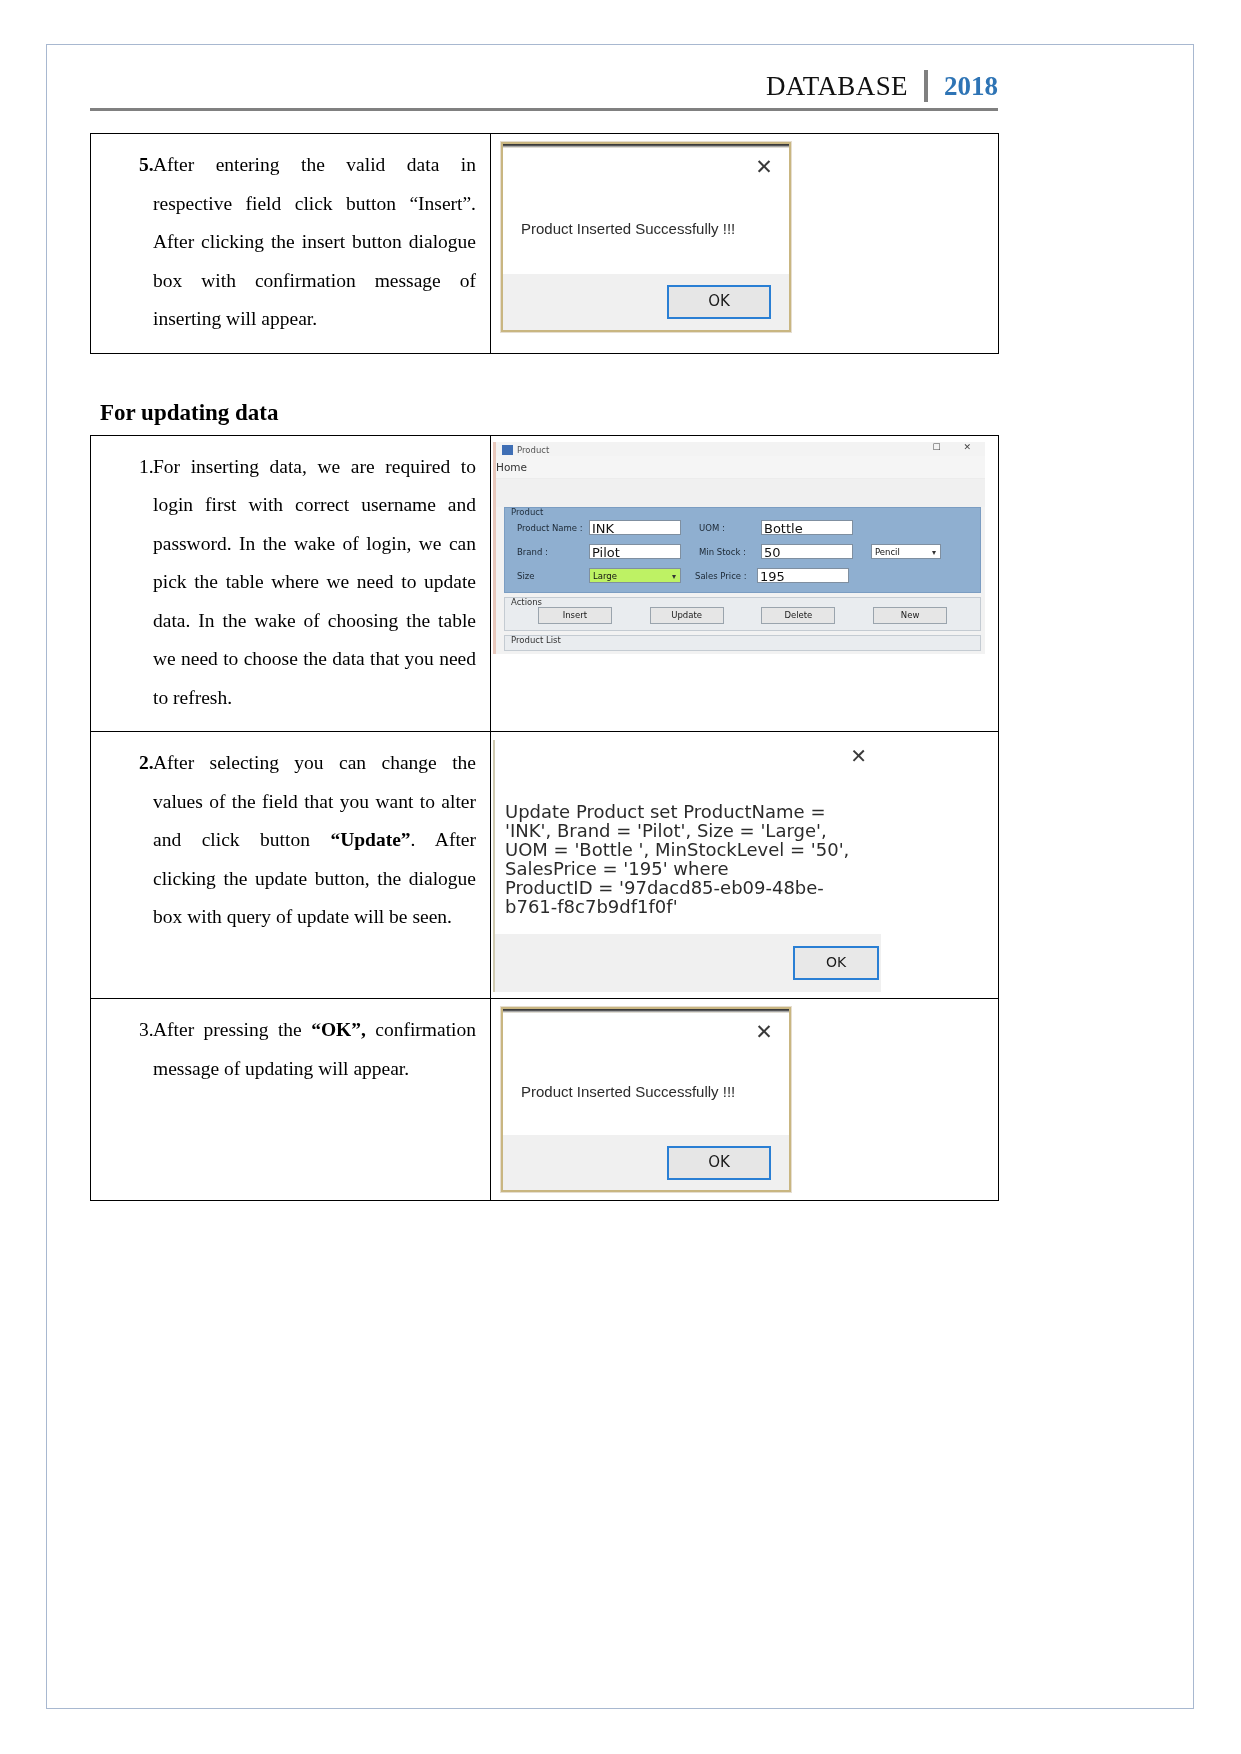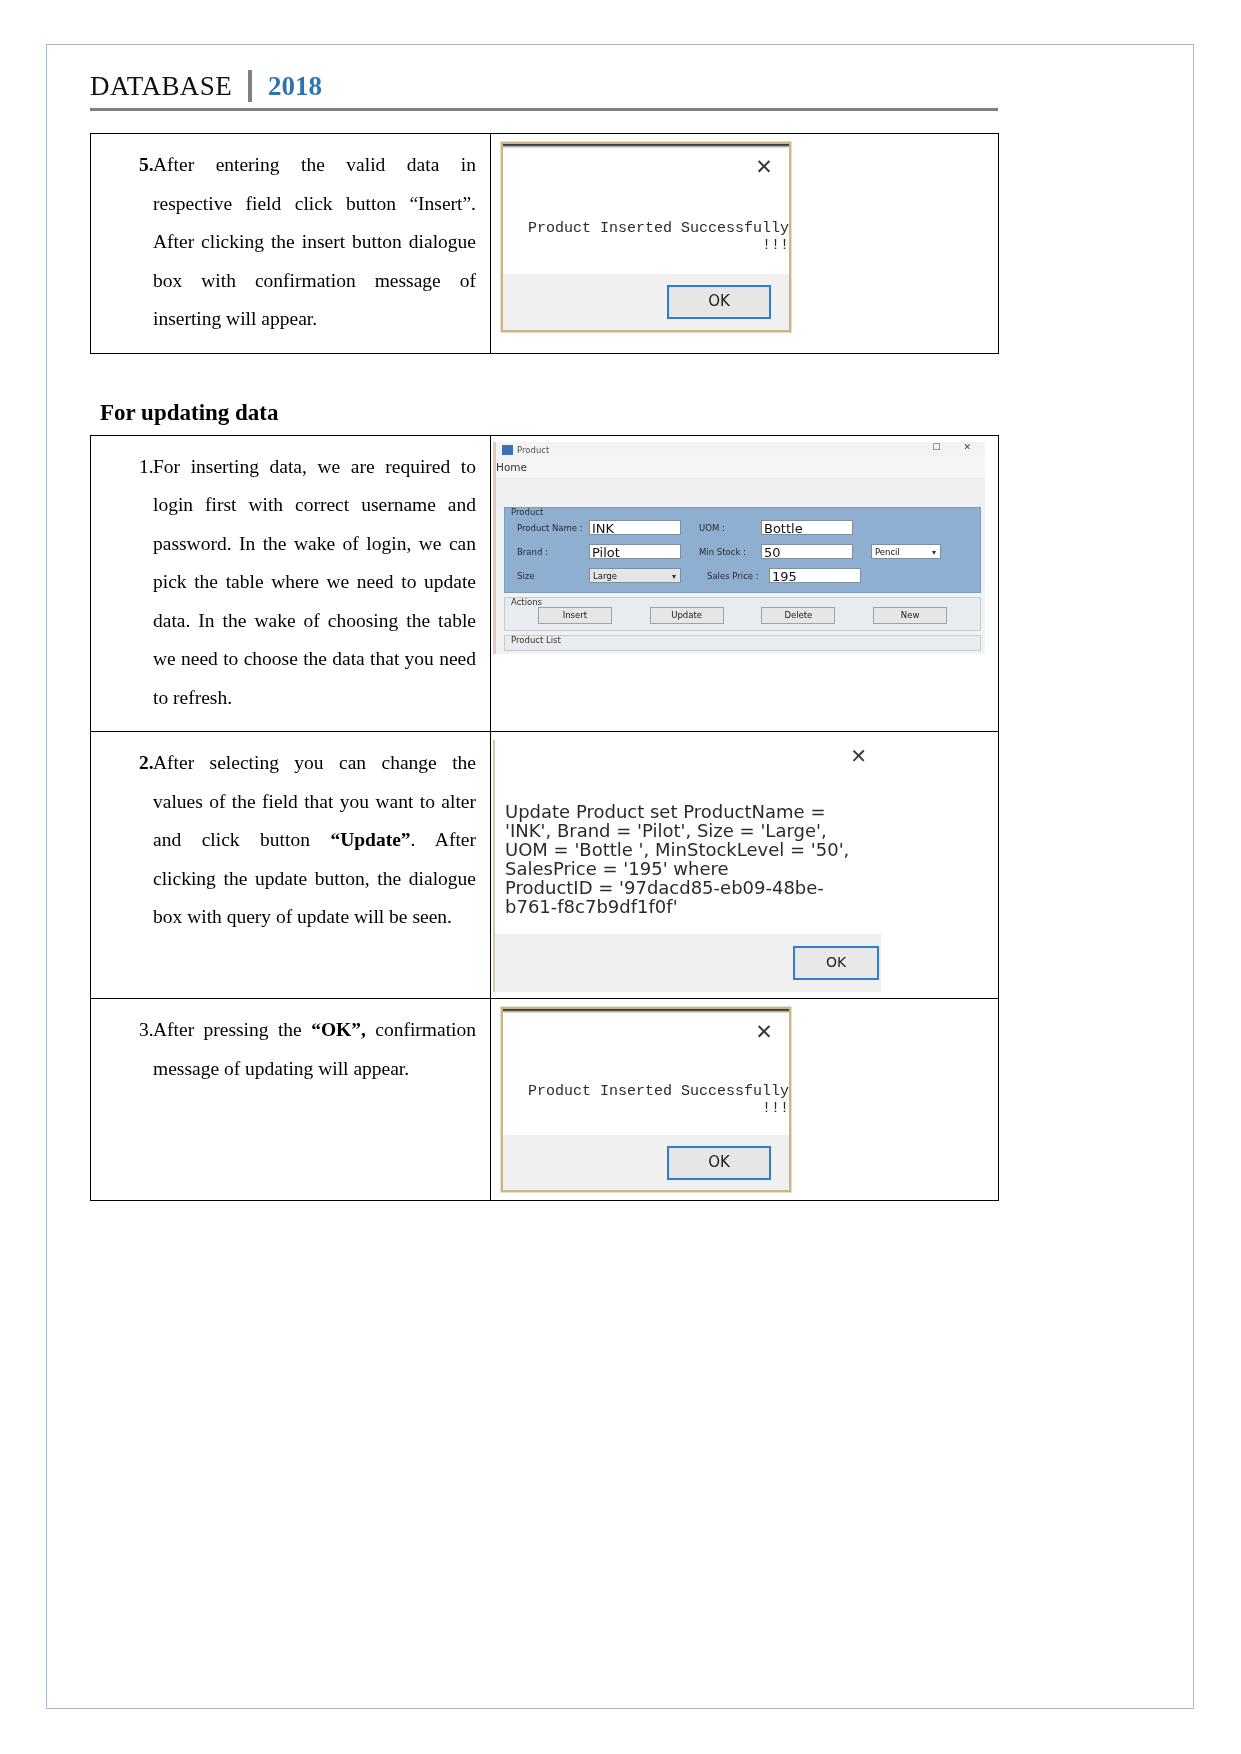--- a/index.html
+++ b/index.html
@@ -30,20 +30,21 @@
     position: absolute;
     left: 90px;
     top: 60px;
     width: 910px;
   }
 
   
   .doc-header {
     display: flex;
     align-items: flex-end;
+    justify-content: flex-end;
     padding-right: 2px;
     height: 42px;
   }
   .doc-header .hdr-title {
     font-family: "Liberation Serif", serif;
     font-size: 27px;
     color: #111111;
     letter-spacing: 0.4px;
     padding-right: 16px;
   }
@@ -149,25 +150,24 @@
     width: 22px;
     height: 22px;
     color: #3a3a3a;
     font-family: "DejaVu Sans", sans-serif;
     font-size: 21px;
     line-height: 22px;
     text-align: center;
     font-weight: 300;
   }
   .msgbox .msg-text {
-    font-family: Liberation Mono, monospace;
+    font-family: Liberation Sans, sans-serif;
     font-size: 15px;
     color: #2b2b2b;
     padding-left: 18px;
-    text-align: right;
   }
   .msgbox .footer {
     background: #f0f0f0;
     display: flex;
     justify-content: flex-end;
     align-items: center;
   }
   .msgbox .ok-btn {
     font-family: "DejaVu Sans", sans-serif;
     font-size: 15px;
@@ -327,30 +327,30 @@
     height: 15px;
     font-size: 13px;
     color: #111;
     line-height: 15px;
     padding-left: 2px;
     box-sizing: border-box;
     width: 92px;
     margin-right: 18px;
   }
   .winapp .fselect {
-    background: #e5e5e5;
+    background: #bef264;
     border: 1px solid #7f8fa0;
     height: 15px;
     font-size: 8.5px;
     color: #111;
     line-height: 15px;
     padding-left: 3px;
     box-sizing: border-box;
     width: 92px;
-    margin-right: 26px;
+    margin-right: 14px;
     position: relative;
   }
   .winapp .fselect .caret {
     position: absolute;
     right: 4px;
     top: 0px;
     font-size: 8px;
     color: #333;
   }
   .winapp .fselect.narrow { width: 70px; margin-right: 0; background:#fff; }

